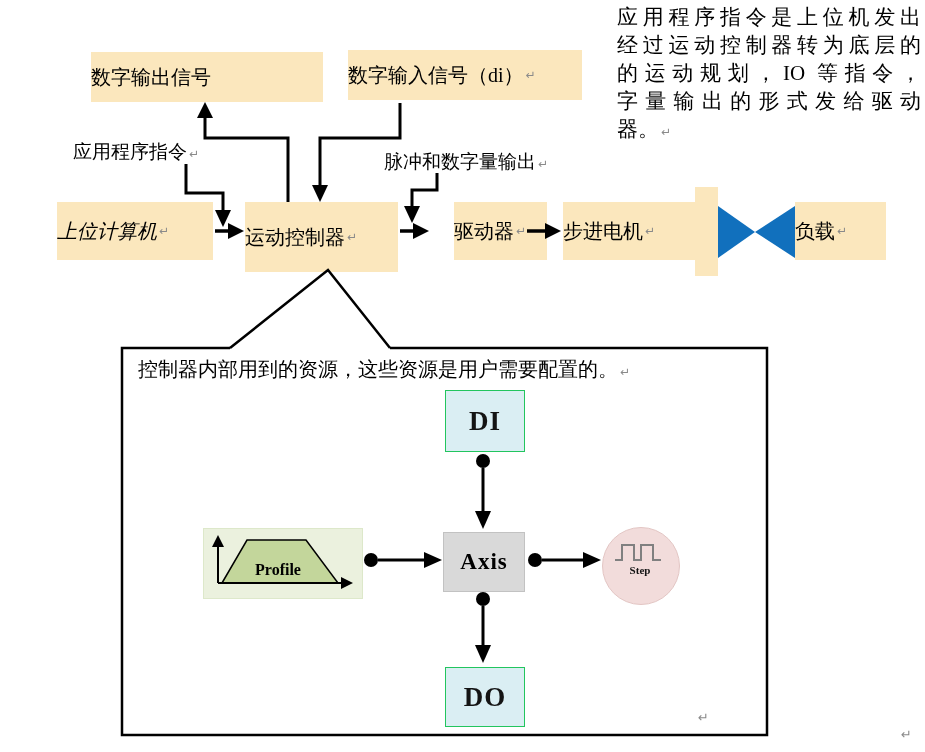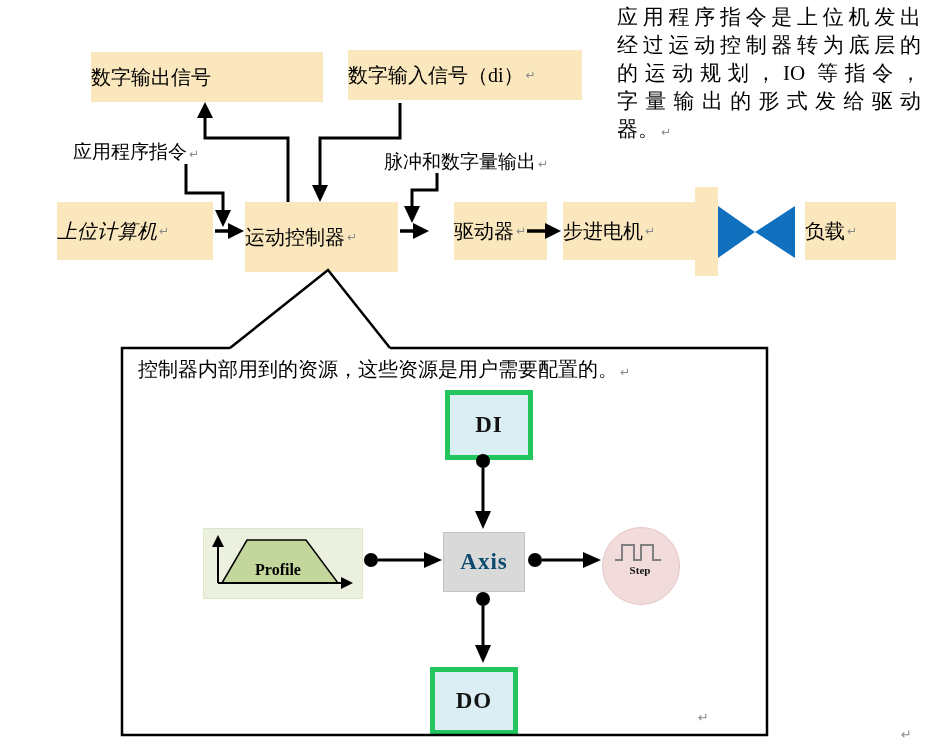--- a/index.html
+++ b/index.html
@@ -7,26 +7,26 @@
     position:relative;width:925px;height:752px;background:#fff;overflow:hidden;
     font-family:"Liberation Serif","DejaVu Serif",serif;color:#000;
   }
   
   .ybox{
     position:absolute;background:#FBE7BD;display:flex;align-items:center;justify-content:flex-start;
     font-size:20px;z-index:1;white-space:nowrap;
   }
   
   .bluebox{
-    position:absolute;background:#DAEEF3;border:5px solid #22c55e;display:flex;align-items:center;justify-content:center;
-    font-weight:bold;font-size:23px;color:#141414;z-index:1;letter-spacing:1px;
+    position:absolute;background:#DAEEF3;border:1px solid #22c55e;display:flex;align-items:center;justify-content:center;
+    font-weight:bold;font-size:27px;color:#141414;z-index:1;letter-spacing:1px;
   }
   .graybox{
     position:absolute;background:#D9D9D9;border:1px solid #c2c2c2;display:flex;align-items:center;justify-content:center;
-    font-weight:bold;font-size:23px;color:#0c4a6e;z-index:1;letter-spacing:1px;
+    font-weight:bold;font-size:23px;color:#000000;z-index:1;letter-spacing:1px;
   }
   .greenbox{position:absolute;background:#EBF1DE;border:1px solid #dde8ca;z-index:1;}
   .pinkcircle{position:absolute;background:#F2DCDB;border:1px solid #e3c6c4;border-radius:50%;z-index:1;}
   .lbl{position:absolute;font-size:19px;z-index:3;white-space:nowrap;}
   .pmark{color:#8a8a8a;font-size:12px;margin-left:2px;font-family:"DejaVu Sans",sans-serif;}
   .pmark-abs{position:absolute;color:#8a8a8a;font-size:13px;z-index:3;font-family:"DejaVu Sans",sans-serif;}
   #para{position:absolute;left:617px;top:3px;width:304px;z-index:3;font-size:21px;line-height:28px;}
   .para-line{text-align:justify;text-align-last:justify;}
   .para-line.last{text-align-last:left;}
   #caption{position:absolute;left:138px;top:356px;font-size:20px;z-index:3;white-space:nowrap;}
@@ -64,21 +64,21 @@
   </div>
   <div class="ybox" style="left:430px;top:202px;width:93px;height:58px;margin-left:24px;">
     <span>驱动器</span>
       <span class="pmark">↵</span>
   </div>
   <div class="ybox" style="left:563px;top:202px;width:133px;height:58px;">
     <span>步进电机</span>
       <span class="pmark">↵</span>
   </div>
   <div class="ybox" style="left:695px;top:187px;width:23px;height:89px;"></div>
-  <div class="ybox" style="left:795px;top:202px;width:91px;height:58px;margin-left:10px;">
+  <div class="ybox" style="left:795px;top:202px;width:91px;height:58px;">
     <span>负载</span>
       <span class="pmark">↵</span>
   </div>
 
   <div id="para">
     <div class="para-line">应用程序指令是上位机发出</div>
     <div class="para-line">经过运动控制器转为底层的</div>
     <div class="para-line">的运动规划，IO 等指令，</div>
     <div class="para-line">字量输出的形式发给驱动</div>
     <div class="para-line last">
@@ -89,21 +89,21 @@
   <div id="caption">
     <span>控制器内部用到的资源，这些资源是用户需要配置的。</span><span class="pmark">↵</span>
   </div>
 
   <div class="bluebox" style="left:445px;top:390px;width:78px;height:60px;">
     <span>DI</span>
   </div>
   <div class="graybox" style="left:443px;top:532px;width:80px;height:58px;">
     <span>Axis</span>
   </div>
-  <div class="bluebox" style="left:430px;top:667px;width:78px;height:58px;">
+  <div class="bluebox" style="left:445px;top:667px;width:78px;height:58px;">
     <span>DO</span>
   </div>
   <div class="greenbox" style="left:203px;top:528px;width:158px;height:69px;"></div>
   <div id="profile-text">Profile</div>
   <div class="pinkcircle" style="left:602px;top:527px;width:76px;height:76px;"></div>
   <div id="step-text">Step</div>
 
   <div class="pmark-abs" style="left:698px;top:710px;">↵</div>
   <div class="pmark-abs" style="left:901px;top:727px;">↵</div>
 

